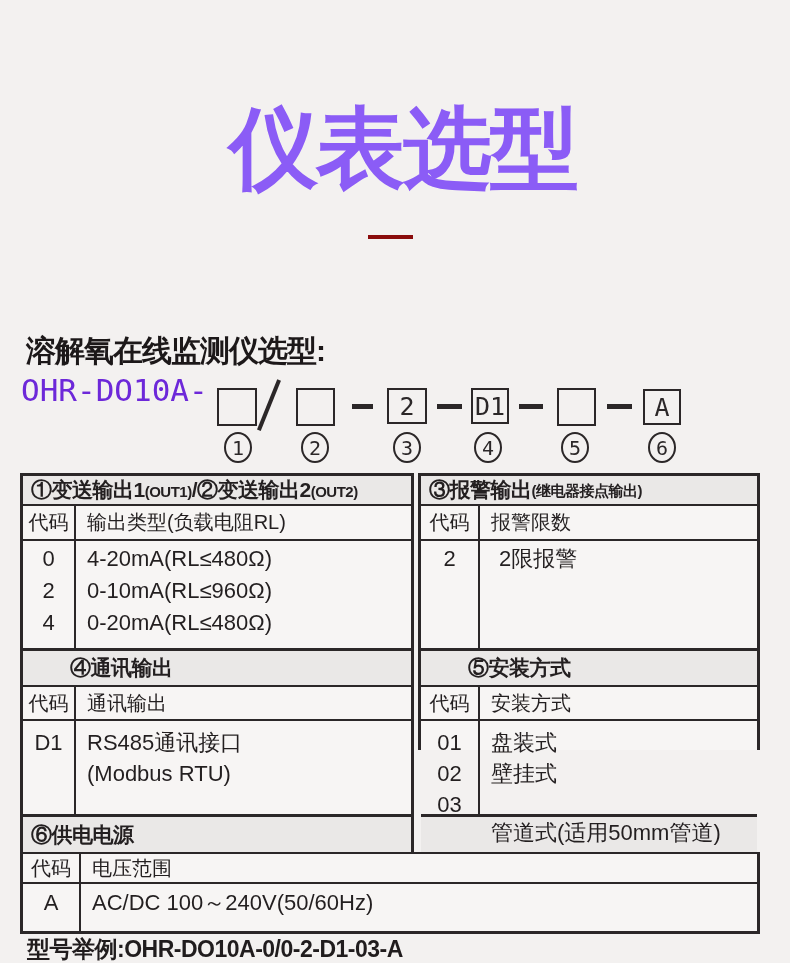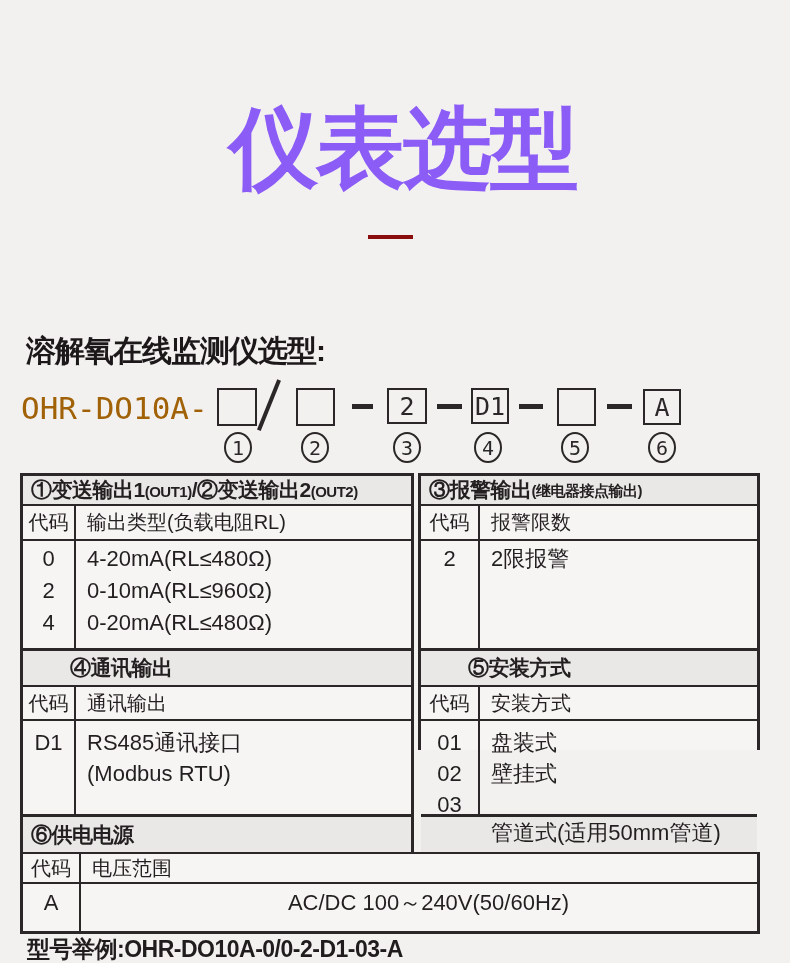--- a/index.html
+++ b/index.html
@@ -20,23 +20,23 @@
     position:absolute; left:368px; top:235px;
     width:45px; height:4px; background:#8a0c0c;
   }
   
   .subtitle {
     position:absolute; left:26px; top:331px;
     font-size:30px; font-weight:700; color:#1c1819; letter-spacing:-1px;
   }
   
   .model-prefix {
-    position:absolute; left:21px; top:390px;
+    position:absolute; left:21px; top:372px;
     font-family:"DejaVu Sans Mono", monospace;
-    font-size:31px; font-weight:400; color:#a16207; letter-spacing:0px;
+    font-size:31px; font-weight:400; color:#6d28d9; letter-spacing:0px;
   }
   .slot-box {
     position:absolute; border:2.5px solid #2b2728;
     display:flex; align-items:center; justify-content:center;
     font-family:"DejaVu Sans Mono", monospace;
     font-size:25px; color:#2b2728;
   }
   .box1 { left:217px; top:388px; width:40px; height:38px; }
   .box2 { left:296px; top:388px; width:39px; height:38px; }
   .box3 { left:387px; top:388px; width:40px; height:36px; }
@@ -200,21 +200,21 @@
     <div class="trow cols-row r-s1c">
       <div class="code-cell w-right">代码</div>
       <div class="label-cell">报警限数</div>
     </div>
     <div class="trow body-row r-s1b">
       <div class="code-cell w-right top-align">
         <div>
             <span class="stack">2</span>
           </div>
       </div>
-      <div class="label-cell top-align" style="display:block; padding-left:0;">
+      <div class="label-cell top-align" style="display:block; padding-left:8px;">
         <span class="stack-desc">2限报警</span>
       </div>
     </div>
     <div class="sec-head h-s2">
       <span>⑤安装方式</span>
     </div>
     <div class="trow cols-row r-s2c">
       <div class="code-cell w-right">代码</div>
       <div class="label-cell">安装方式</div>
     </div>
@@ -239,21 +239,21 @@
     <div class="trow cols-row bot-cols">
       <div class="code-cell w-bot">代码</div>
       <div class="label-cell">电压范围</div>
     </div>
     <div class="trow body-row bot-body">
       <div class="code-cell w-bot top-align">
         <div>
             <span class="stack pad-top4">A</span>
           </div>
       </div>
-      <div class="label-cell top-align" style="display:block; padding-left:8px;text-align:center;">
+      <div class="label-cell top-align" style="display:block; padding-left:0;">
         <span class="stack-desc pad-top4">AC/DC 100～240V(50/60Hz)</span>
       </div>
     </div>
   </div>
 
   <div class="example">
     <span>型号举例:</span><span>OHR-DO10A-0/0-2-D1-03-A</span>
   </div>
 
 </div>

